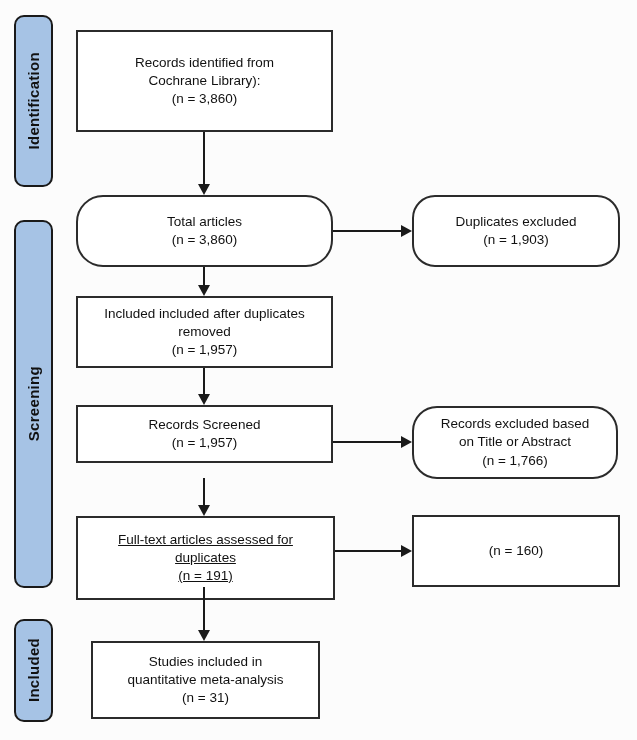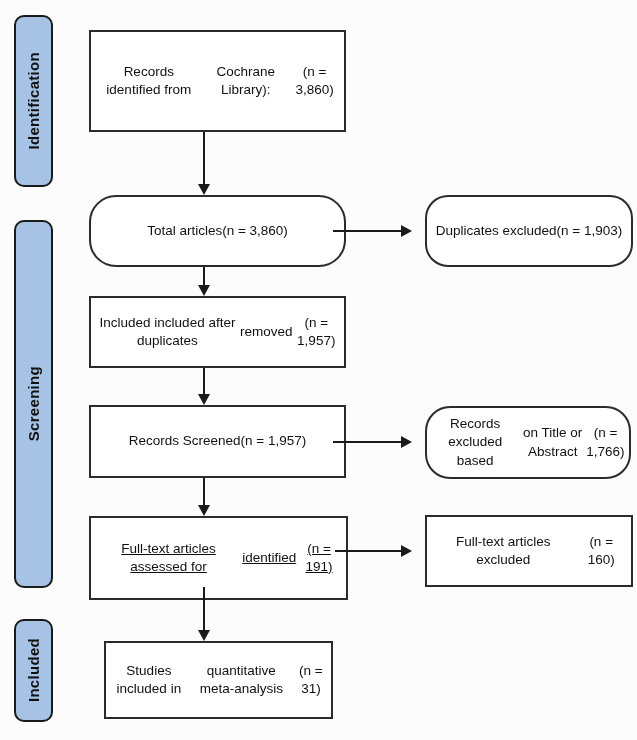--- a/index.html
+++ b/index.html
@@ -43,29 +43,28 @@
     letter-spacing: 0.3px;
     color: var(--text);
     white-space: nowrap;
   }
   .box {
     position: absolute;
     box-sizing: border-box;
     background: var(--box-fill);
     border: 2px solid var(--box-border);
     display: flex;
-    flex-direction: row;
+    flex-direction: column;
     align-items: center;
     justify-content: center;
-    text-align: center;
+    text-align: right;
     font-size: 13.5px;
     line-height: 1.34;
     color: var(--text);
     padding: 2px 4px;
-    margin-left: 13px;
   }
   .vline {
     position: absolute;
     width: 2px;
     background: var(--arrow);
   }
   .hline {
     position: absolute;
     height: 2px;
     background: var(--arrow);
@@ -112,28 +111,28 @@
     <div>Total articles</div>
     <div>(n = 3,860)</div>
   </div>
 
   <div class="box" style="left:76px;top:296px;width:257px;height:72px;">
     <div>Included included after duplicates</div>
     <div>removed</div>
     <div>(n = 1,957)</div>
   </div>
 
-  <div class="box" style="left:76px;top:405px;width:257px;height:73px;">
+  <div class="box" style="left:76px;top:405px;width:257px;height:58px;">
     <div>Records Screened</div>
     <div>(n = 1,957)</div>
   </div>
 
   <div class="box" style="left:76px;top:516px;width:259px;height:84px;text-decoration:underline;">
     <div>Full-text articles assessed for</div>
-    <div>identified</div>
+    <div>duplicates</div>
     <div>(n = 191)</div>
   </div>
 
   <div class="box" style="left:91px;top:641px;width:229px;height:78px;">
     <div>Studies included in</div>
     <div>quantitative meta-analysis</div>
     <div>(n = 31)</div>
   </div>
 
   <div class="box" style="left:412px;top:195px;width:208px;height:72px;border-radius:23px;">
@@ -141,21 +140,20 @@
     <div>(n = 1,903)</div>
   </div>
 
   <div class="box" style="left:412px;top:406px;width:206px;height:73px;border-radius:25px;">
     <div>Records excluded based</div>
     <div>on Title or Abstract</div>
     <div>(n = 1,766)</div>
   </div>
 
   <div class="box" style="left:412px;top:515px;width:208px;height:72px;">
-    <div>Full-text articles excluded</div>
     <div>(n = 160)</div>
   </div>
 
   <div class="vline" style="left:203px;top:132px;height:53px;"></div>
   <div class="arrow-down" style="left:198px;top:184px;"></div>
 
   <div class="vline" style="left:203px;top:267px;height:19px;"></div>
   <div class="arrow-down" style="left:198px;top:285px;"></div>
 
   <div class="vline" style="left:203px;top:368px;height:27px;"></div>

